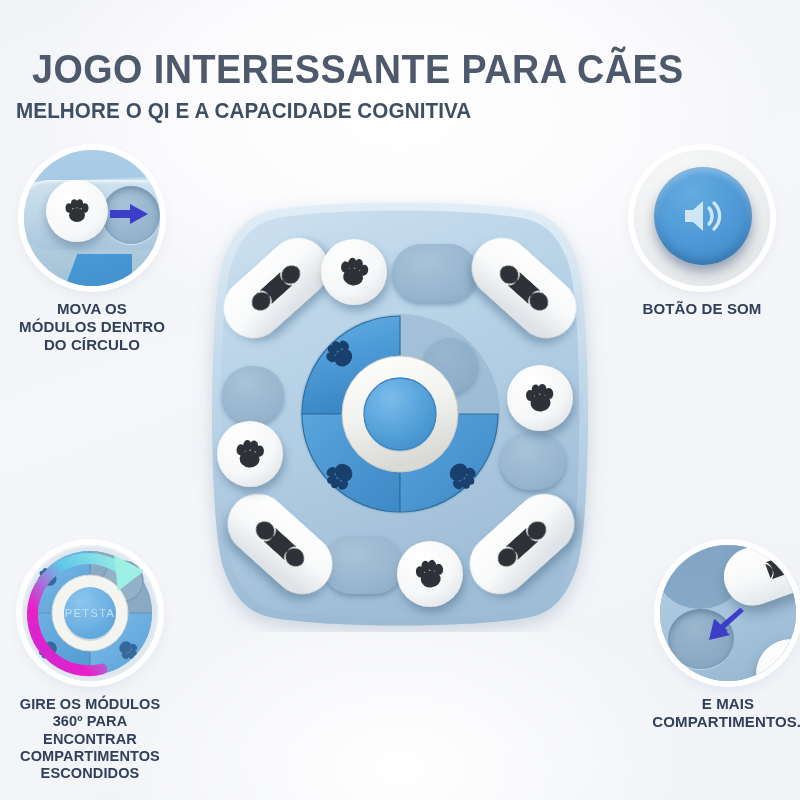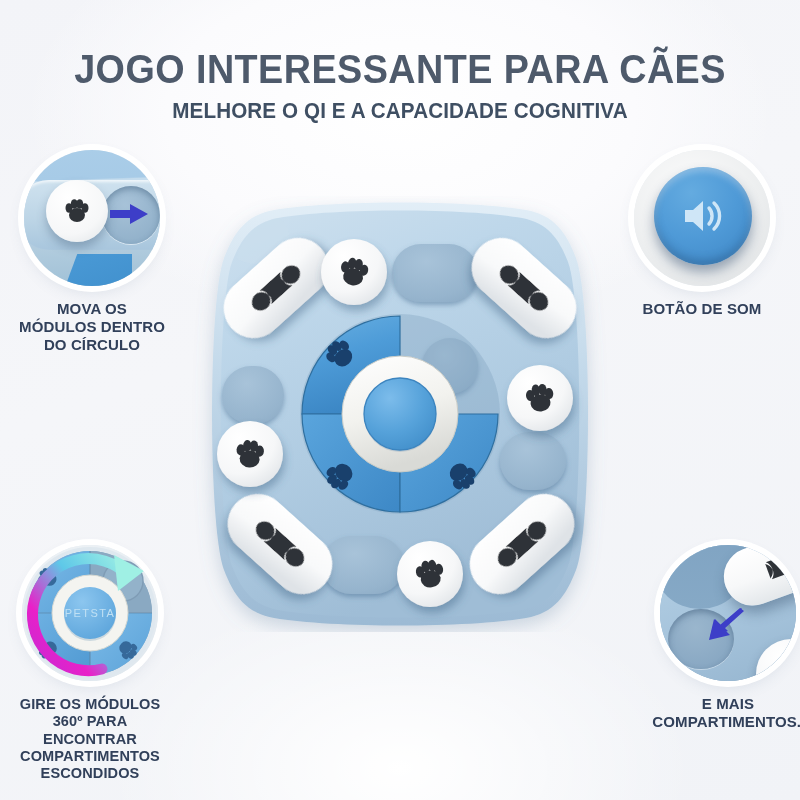--- a/index.html
+++ b/index.html
@@ -22,21 +22,20 @@
       radial-gradient(ellipse 420px 260px at 50% 96%, #ffffff 0%, rgba(255,255,255,0) 70%),
       linear-gradient(160deg, #f3f4f8 0%, #f5f6f9 40%, #f1f3f7 100%);
   }
 
   
   .header {
     position: absolute;
     top: 48px;
     left: 0;
     width: 800px;
-    text-align: center;
   }
   .title {
     font-size: 41px;
     line-height: 1.04;
     font-weight: 700;
     letter-spacing: 0.5px;
     color: #4e5a6b;
     transform: scaleX(0.92);
     white-space: nowrap;
     margin: 0;

